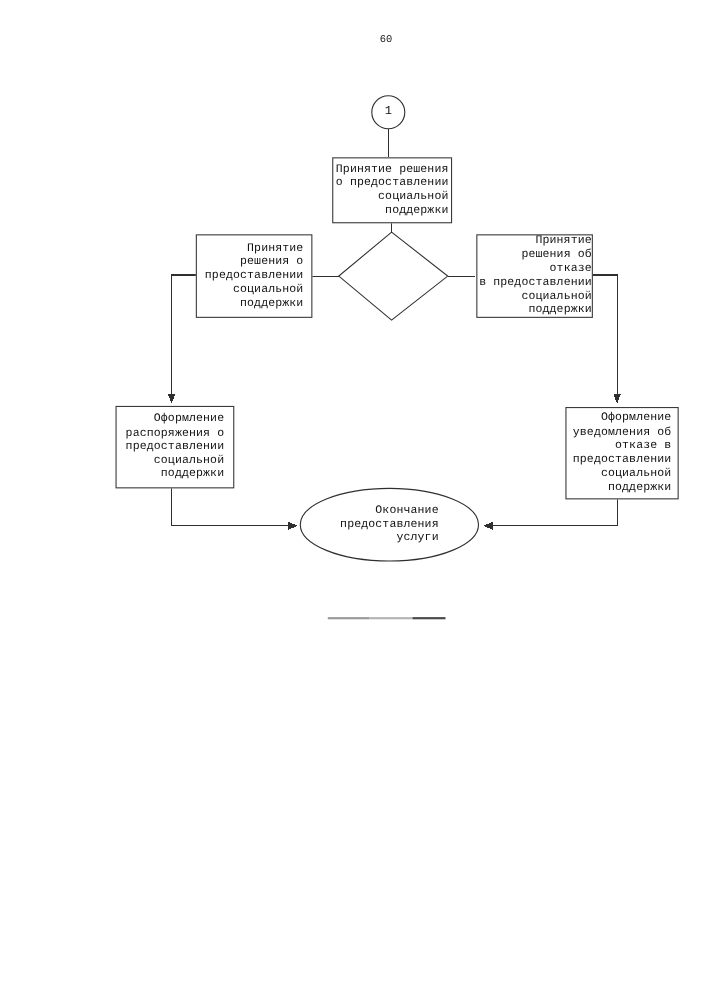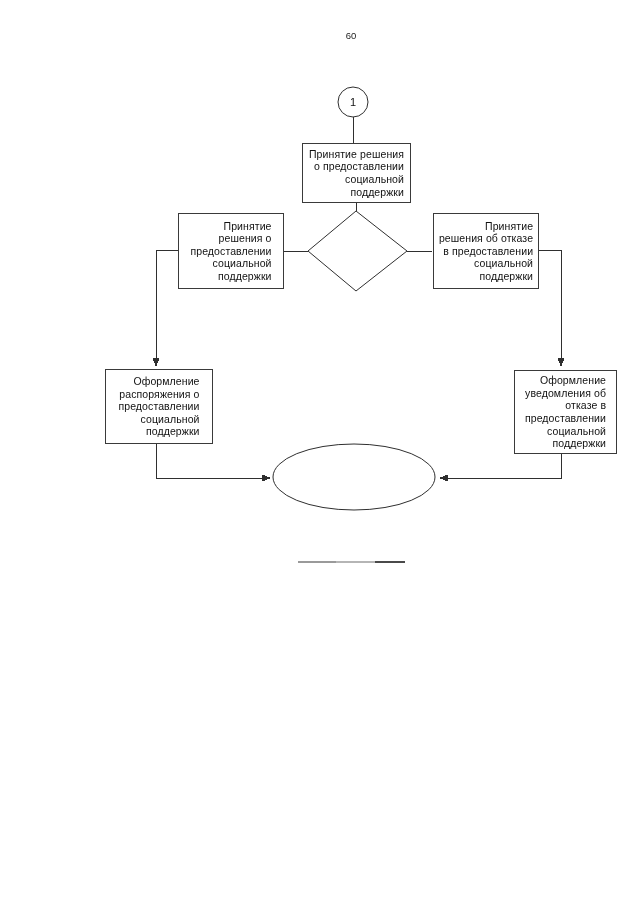--- a/index.html
+++ b/index.html
@@ -5,21 +5,21 @@
   html, body {
     margin: 0;
     padding: 0;
     background: #ffffff;
   }
   .page {
     position: relative;
     width: 640px;
     height: 905px;
     background: #ffffff;
-    font-family: Liberation Sans, sans-serif;
+    font-family: Liberation Mono, monospace;
     color: #111111;
     overflow: hidden;
   }
   .page-number {
     position: absolute;
     left: 338px;
     top: 30px;
     width: 26px;
     text-align: center;
     font-size: 9.5px;
@@ -119,20 +119,23 @@
 социальной
 поддержки</div>
 
   <div class="node box" style="left:514px; top:370px; width:101px; height:82px;">Оформление
 уведомления об
 отказе в
 предоставлении
 социальной
 поддержки</div>
 
+  <div class="node" style="left:279px; top:456px; width:150px; height:42px;">Окончание
+предоставления
+услуги</div>
 
   <div>
     <div class="sep-seg" style="left:298px; top:561px; width:38px; background:#9a9a9a;"></div>
     <div class="sep-seg" style="left:336px; top:561px; width:39px; background:#b5b5b5;"></div>
     <div class="sep-seg" style="left:375px; top:561px; width:30px; background:#4a4a4a;"></div>
   </div>
 
 </div>
 
 </body></html>

